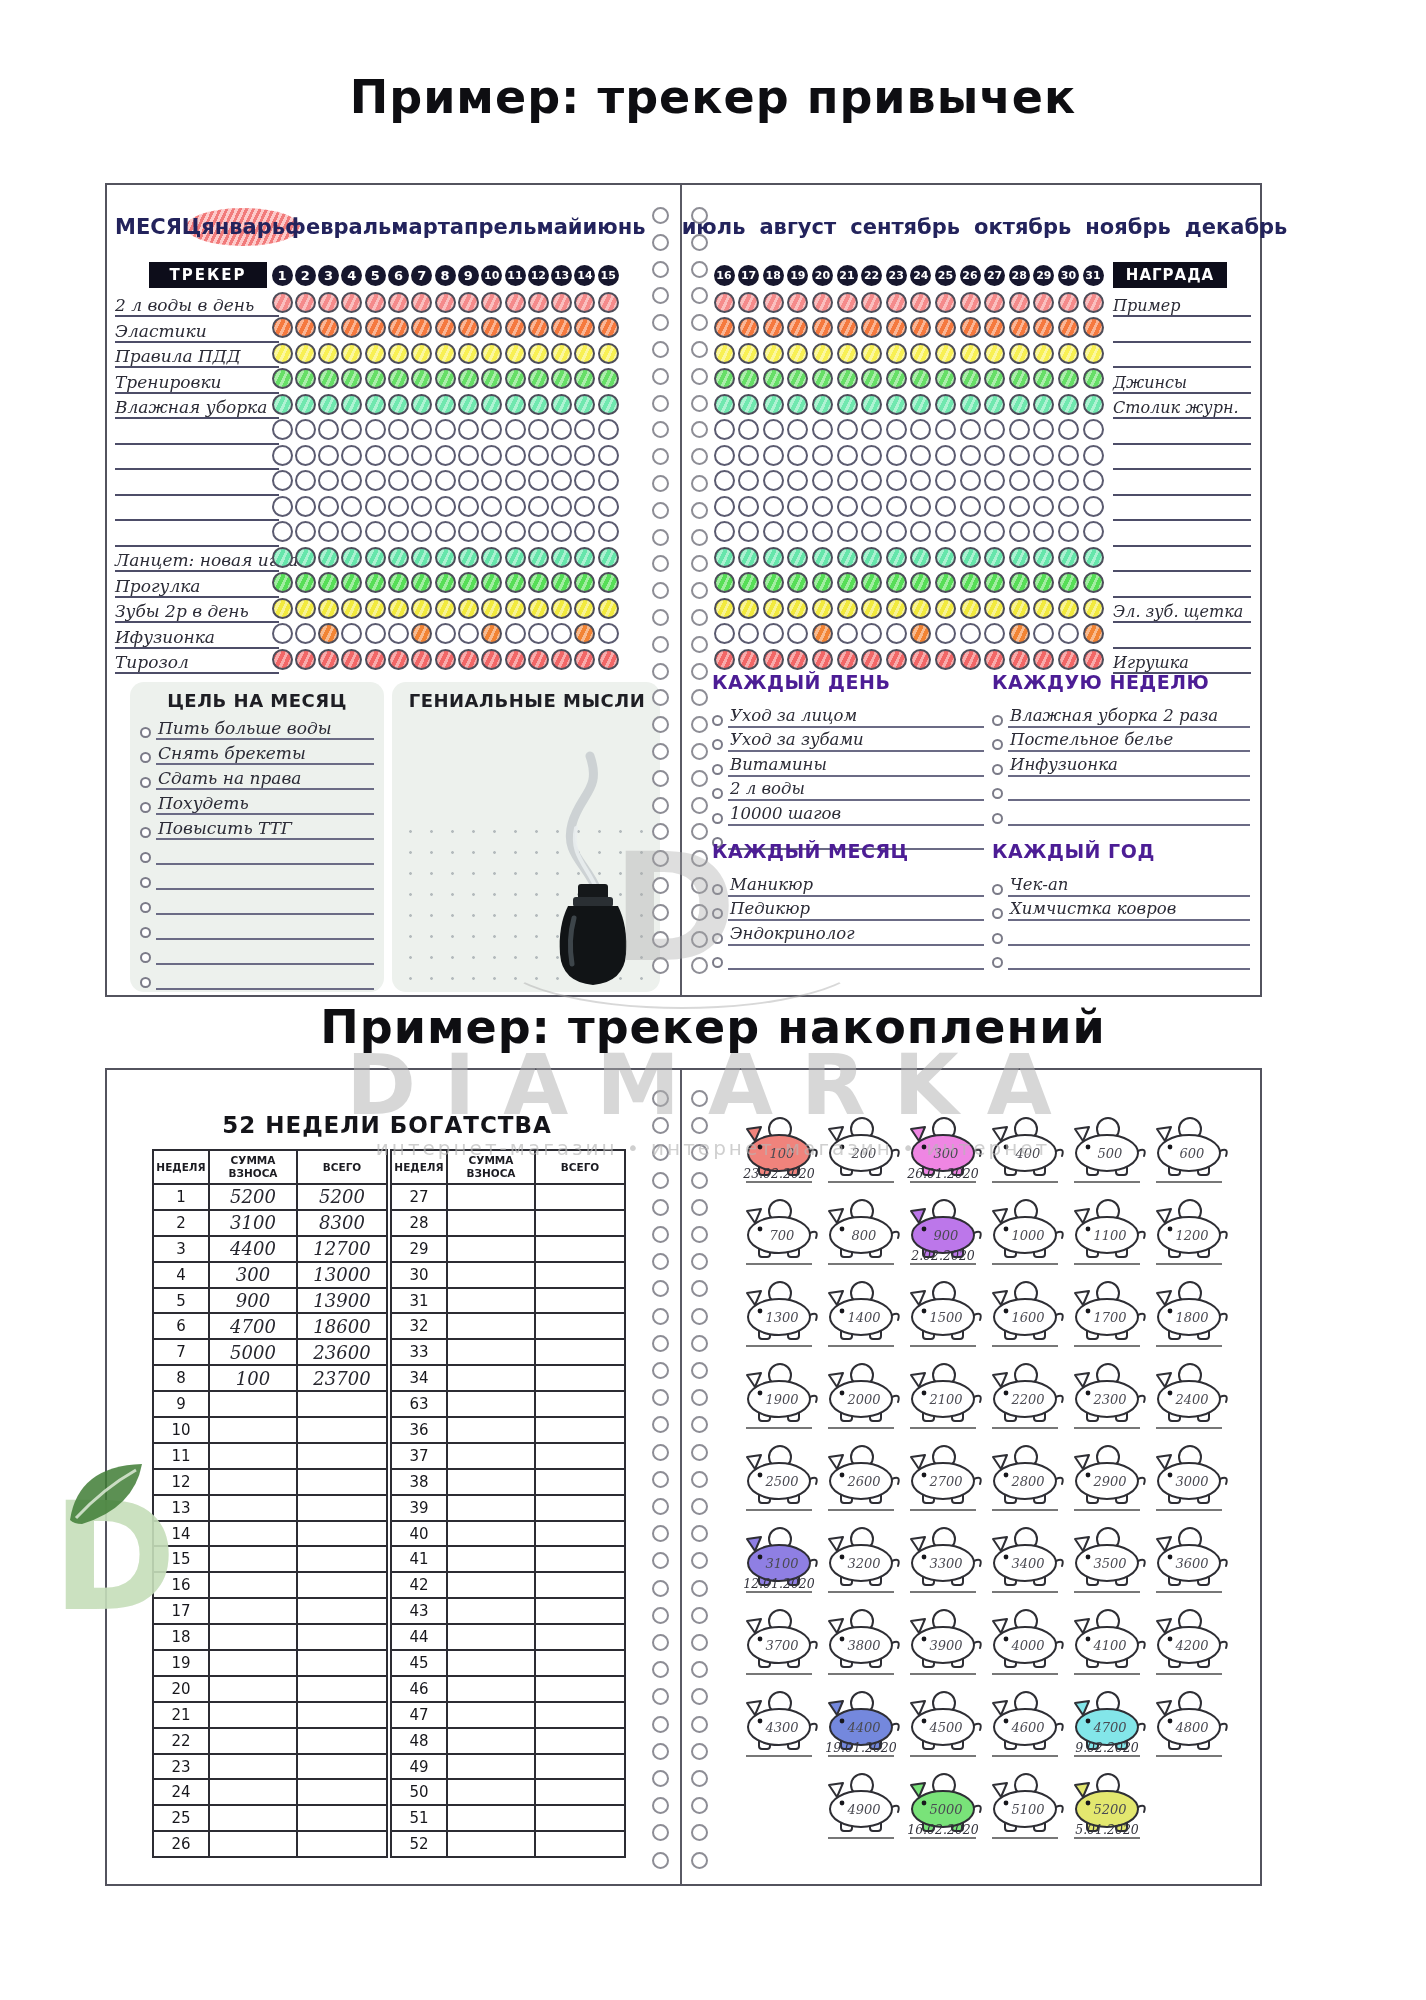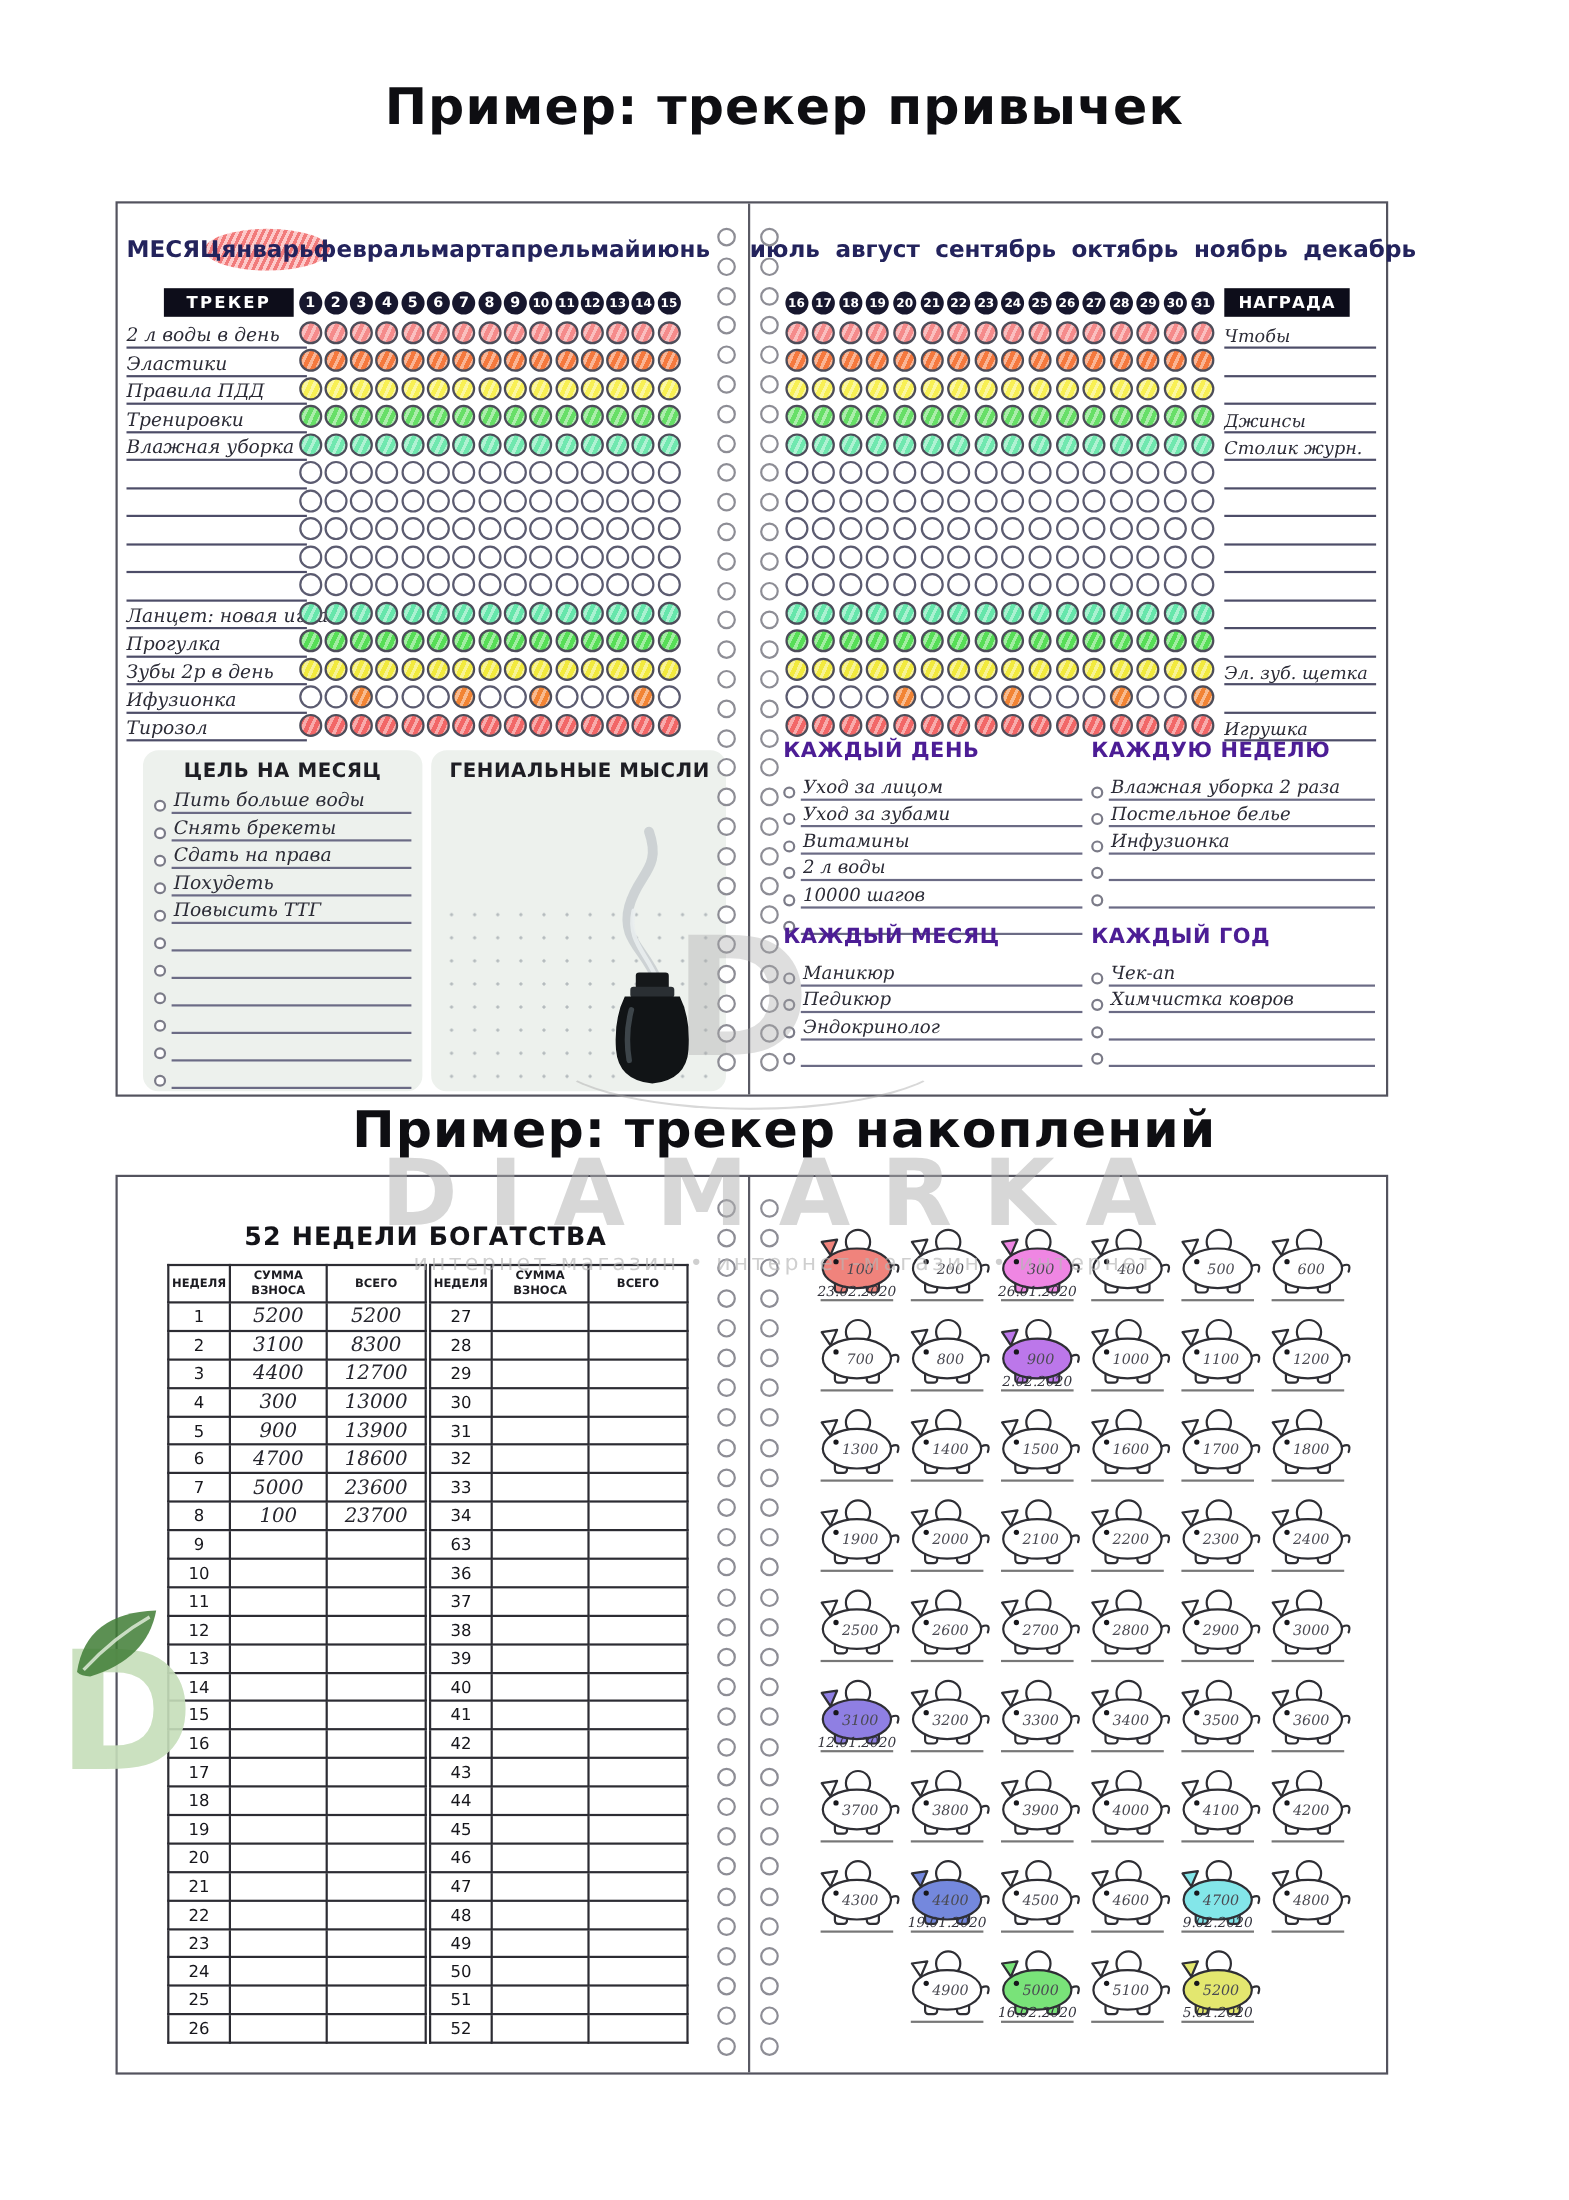--- a/index.html
+++ b/index.html
@@ -269,21 +269,21 @@
       <div class="daynum" style="left: 778.7px; top: 79.5px; width: 21px; height: 21px; font-size: 11px;">23</div>
       <div class="daynum" style="left: 803.3px; top: 79.5px; width: 21px; height: 21px; font-size: 11px;">24</div>
       <div class="daynum" style="left: 827.9px; top: 79.5px; width: 21px; height: 21px; font-size: 11px;">25</div>
       <div class="daynum" style="left: 852.5px; top: 79.5px; width: 21px; height: 21px; font-size: 11px;">26</div>
       <div class="daynum" style="left: 877.1px; top: 79.5px; width: 21px; height: 21px; font-size: 11px;">27</div>
       <div class="daynum" style="left: 901.7px; top: 79.5px; width: 21px; height: 21px; font-size: 11px;">28</div>
       <div class="daynum" style="left: 926.3px; top: 79.5px; width: 21px; height: 21px; font-size: 11px;">29</div>
       <div class="daynum" style="left: 950.9px; top: 79.5px; width: 21px; height: 21px; font-size: 11px;">30</div>
       <div class="daynum" style="left: 975.5px; top: 79.5px; width: 21px; height: 21px; font-size: 11px;">31</div>
       <div class="row-label hand" style="left: 8px; top: 104px; width: 164px; height: 26px;">2 л воды в день</div>
-      <div class="reward hand" style="left: 1006px; top: 105px; width: 138px; height: 25px;">Чтобы</div>
+      <div class="reward hand" style="left: 1006px; top: 105px; width: 138px; height: 25px;">Пример</div>
       <div class="cell f" style="left: 164.5px; top: 106.5px; background-color: rgb(245, 139, 139);"></div>
       <div class="cell f" style="left: 187.8px; top: 106.5px; background-color: rgb(245, 139, 139);"></div>
       <div class="cell f" style="left: 211.1px; top: 106.5px; background-color: rgb(245, 139, 139);"></div>
       <div class="cell f" style="left: 234.4px; top: 106.5px; background-color: rgb(245, 139, 139);"></div>
       <div class="cell f" style="left: 257.7px; top: 106.5px; background-color: rgb(245, 139, 139);"></div>
       <div class="cell f" style="left: 281px; top: 106.5px; background-color: rgb(245, 139, 139);"></div>
       <div class="cell f" style="left: 304.3px; top: 106.5px; background-color: rgb(245, 139, 139);"></div>
       <div class="cell f" style="left: 327.6px; top: 106.5px; background-color: rgb(245, 139, 139);"></div>
       <div class="cell f" style="left: 350.9px; top: 106.5px; background-color: rgb(245, 139, 139);"></div>
       <div class="cell f" style="left: 374.2px; top: 106.5px; background-color: rgb(245, 139, 139);"></div>

